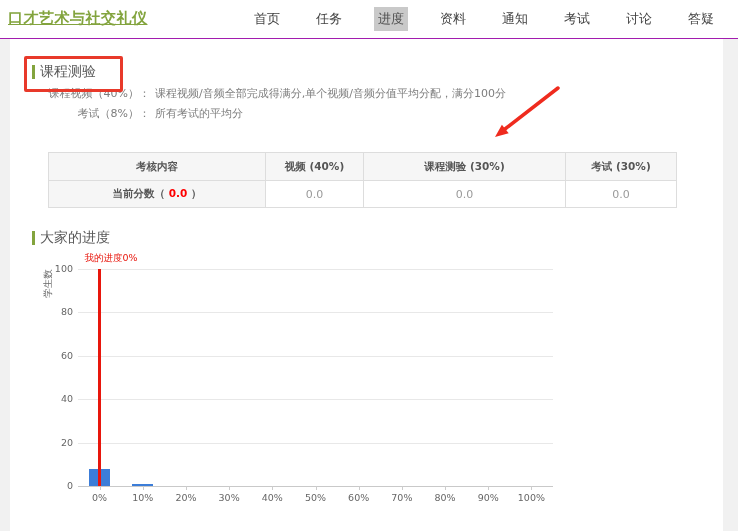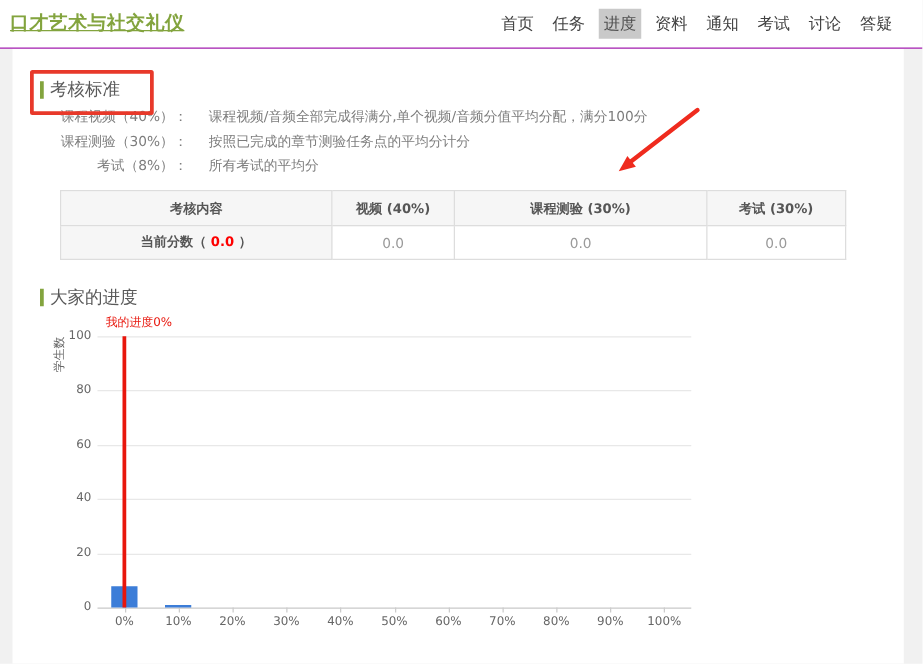--- a/index.html
+++ b/index.html
@@ -4,34 +4,34 @@
 <style>
   html,body{margin:0;padding:0;}
   body{
     width:738px;height:531px;position:relative;overflow:hidden;
     background:#f1f1f1;
     font-family:"DejaVu Sans","Liberation Sans",sans-serif;
   }
   
   .header{position:absolute;left:0;top:0;width:738px;height:38px;background:#fff;border-bottom:1px solid #a21caf;z-index:5;}
   .course-title{position:absolute;left:8px;top:9px;font-size:15px;font-weight:bold;color:#83a43e;text-decoration:underline;cursor:pointer;letter-spacing:.5px;}
-  .nav{position:absolute;right:20px;top:0;height:38px;display:flex;align-items:center;gap:7px;font-size:13px;color:#424242;}
+  .nav{position:absolute;right:20px;top:0;height:38px;display:flex;align-items:center;gap:28px;font-size:13px;color:#424242;}
   .nav-item{padding:3px 4px;cursor:pointer;white-space:nowrap;}
   .nav-item.active{background:#c9c9c9;color:#4f4f4f;}
   
   .card{position:absolute;left:10px;top:39px;width:713px;height:492px;background:#fff;}
   .anno-box{position:absolute;left:14px;top:17px;width:93px;height:30px;border:3px solid #e8392a;border-radius:2px;z-index:4;}
   .section-title{position:absolute;display:flex;align-items:center;font-size:14px;color:#595959;}
   .green-bar{width:3px;height:14px;background:#83a43e;margin-right:5px;}
   .st-assess{left:22px;top:24px;}
   .st-progress{left:22px;top:190px;justify-content:center;}
   .criteria{position:absolute;left:0;top:45px;font-size:11px;color:#7d7d7d;}
   .crit-line{display:flex;align-items:center;height:19.5px;}
   .crit-label{width:140px;text-align:right;white-space:nowrap;}
-  .crit-text{margin-left:17px;white-space:nowrap;}
+  .crit-text{margin-left:5px;white-space:nowrap;}
   .anno-arrow{position:absolute;left:470px;top:40px;z-index:4;}
   
   .score-table{position:absolute;left:38px;top:113px;border-collapse:collapse;font-size:11px;table-layout:fixed;}
   .score-table th,.score-table td{border:1px solid #ddd;text-align:center;padding:0;}
   .score-table th{background:#f6f6f6;font-weight:bold;color:#565656;font-size:10.5px;height:27px;margin-left:24px;}
   .score-table td{height:26px;color:#9a9a9a;}
   td.row-label{background:#f6f6f6;color:#565656;font-weight:bold;font-size:10.5px;}
   .red-score{color:#fe0000;font-weight:bold;}
   
   .chart{position:absolute;left:30px;top:209px;width:545px;height:282px;}
@@ -63,31 +63,27 @@
     <span class="nav-item">答疑</span>
   </div>
 </div>
 
 <div class="card">
 
   <div class="anno-box"></div>
 
   <div class="section-title st-assess">
     <span class="green-bar"></span>
-    <span>考核标准</span>
+    <span>课程测验</span>
   </div>
 
   <div class="criteria">
     <div class="crit-line">
       <span class="crit-label">课程视频（40%）：</span>
       <span class="crit-text">课程视频/音频全部完成得满分,单个视频/音频分值平均分配，满分100分</span>
-    </div>
-    <div class="crit-line">
-      <span class="crit-label">课程测验（30%）：</span>
-      <span class="crit-text">按照已完成的章节测验任务点的平均分计分</span>
     </div>
     <div class="crit-line">
       <span class="crit-label">考试（8%）：</span>
       <span class="crit-text">所有考试的平均分</span>
     </div>
   </div>
 
   <svg class="anno-arrow" width="90" height="70">
     <line x1="78" y1="9" x2="25" y2="50" stroke="#ef2b1e" stroke-width="3.5" stroke-linecap="round"></line>
     <polygon points="15,58 21.9,45.7 28.7,54.3" fill="#ef2b1e"></polygon>

